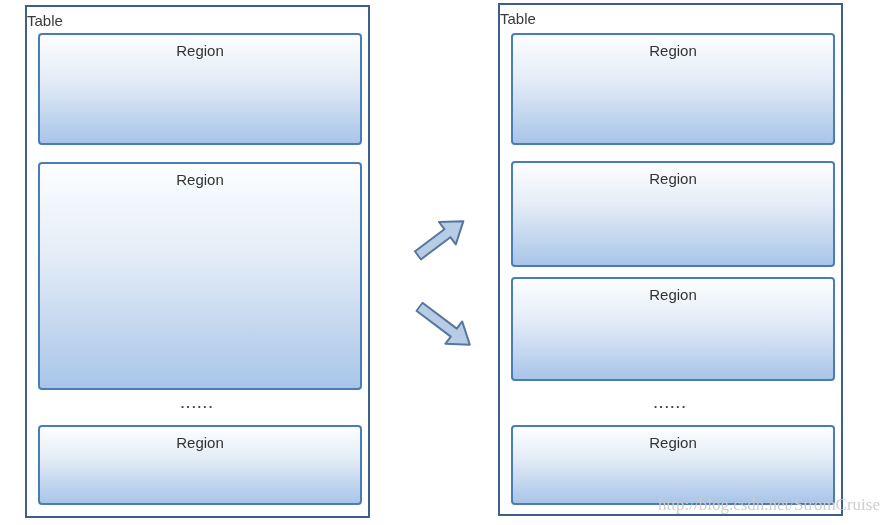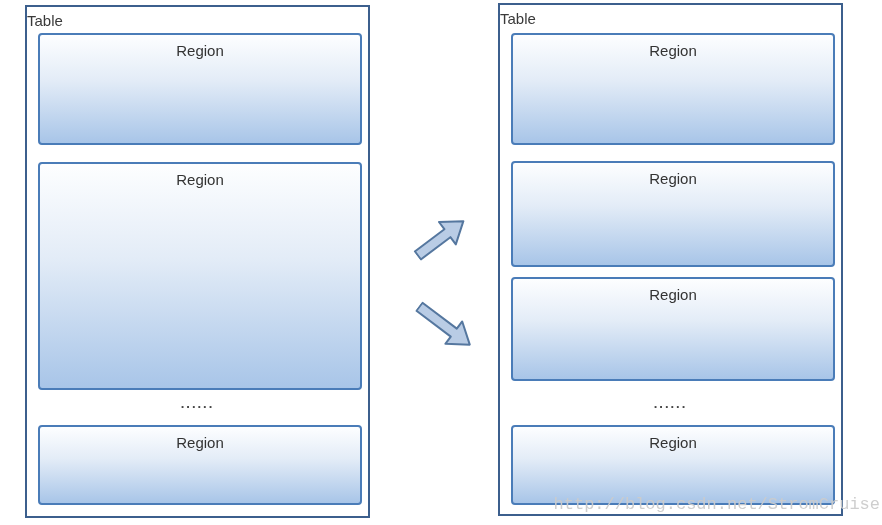--- a/index.html
+++ b/index.html
@@ -34,21 +34,21 @@
     position:absolute; left:0; width:100%; text-align:center;
     font-size:13px; font-weight:bold; letter-spacing:2px; color:#444444;
   }
   .lt-dots { top:389px; }
   .rt-dots { top:391px; }
   .arrow { position:absolute; }
   .arrow-up   { left:411px; top:220px; transform:rotate(-37deg); }
   .arrow-down { left:412px; top:308px; transform:rotate(37deg); }
   .watermark {
     position:absolute; right:2px; top:495px; z-index:5;
-    font-family:Liberation Mono, monospace; font-size:17px;
+    font-family:Liberation Serif, serif; font-size:17px;
     color:rgba(203,203,203,0.95); white-space:nowrap;
   }
 </style>
 </head>
 <body>
 
 <div class="canvas">
 
   <div class="table-box table-left">
     <div class="table-title">Table</div>

